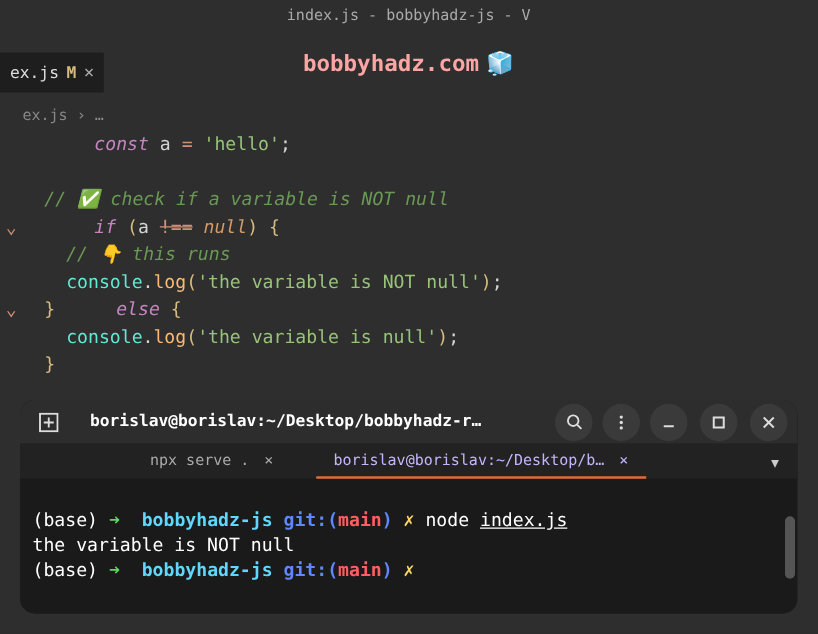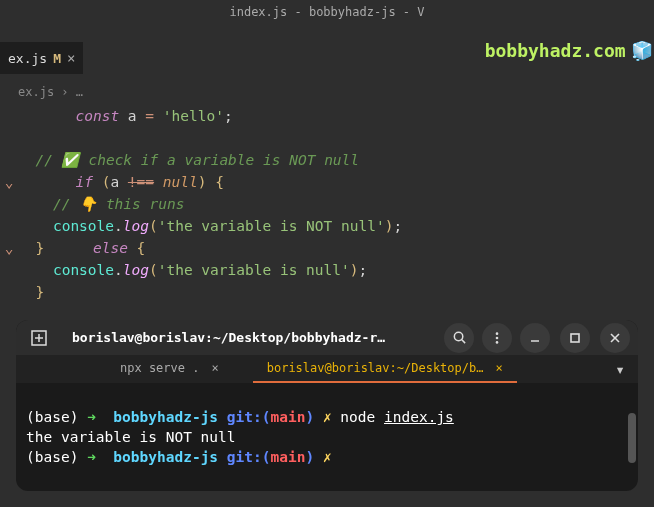--- a/index.html
+++ b/index.html
@@ -18,22 +18,22 @@
   right: 0;
   text-align: center;
   color: #aaa;
   font-size: 12px;
 }
 .banner {
   position: absolute;
   top: 40px;
   left: 0;
   right: 0;
-  text-align: right;
-  color: #bef264;
+  text-align: center;
+  color: #fca5a5;
   font-weight: bold;
   font-size: 18px;
 }
 .banner-ice {
   margin-left: 6px;
 }
 .tab-bar {
   position: absolute;
   top: 42px;
   left: 0;
@@ -78,21 +78,21 @@
   text-align: center;
   color: #858585;
 }
 .fold { color: #ce9178; }
 .const-kw { color: #c586c0; font-style: italic; margin-left: 40px; }
 .var { color: #d4d4d4; }
 .op { color: #ce9178; }
 .str { color: #98c379; }
 .cm { color: #6a9955; font-style: italic; }
 .fn { color: #5eead4; }
-.method { color: #f0abfc; font-style: italic; }
+.method { color: #fdba74; }
 .punc { color: #d4d4d4; }
 .brace { color: #d7ba7d; }
 .num-null { color: #d19a66; font-style: italic; }
 .terminal-window {
   position: absolute;
   top: 320px;
   left: 16px;
   right: 16px;
   bottom: 16px;
   background: #1a1a1a;
@@ -148,21 +148,21 @@
   display: flex;
   align-items: center;
   padding: 0 14px;
   color: #aaa;
   font-size: 12px;
   gap: 12px;
   cursor: pointer;
   border-bottom: 2px solid transparent;
 }
 .term-tab.active {
-  color: #eab308;
+  color: #c4b5fd;
   border-bottom: 2px solid #e06c3c;
 }
 .term-tab-dropdown {
   margin-left: auto;
   width: 36px;
   display: flex;
   align-items: center;
   justify-content: center;
   color: #ccc;
   cursor: pointer;

